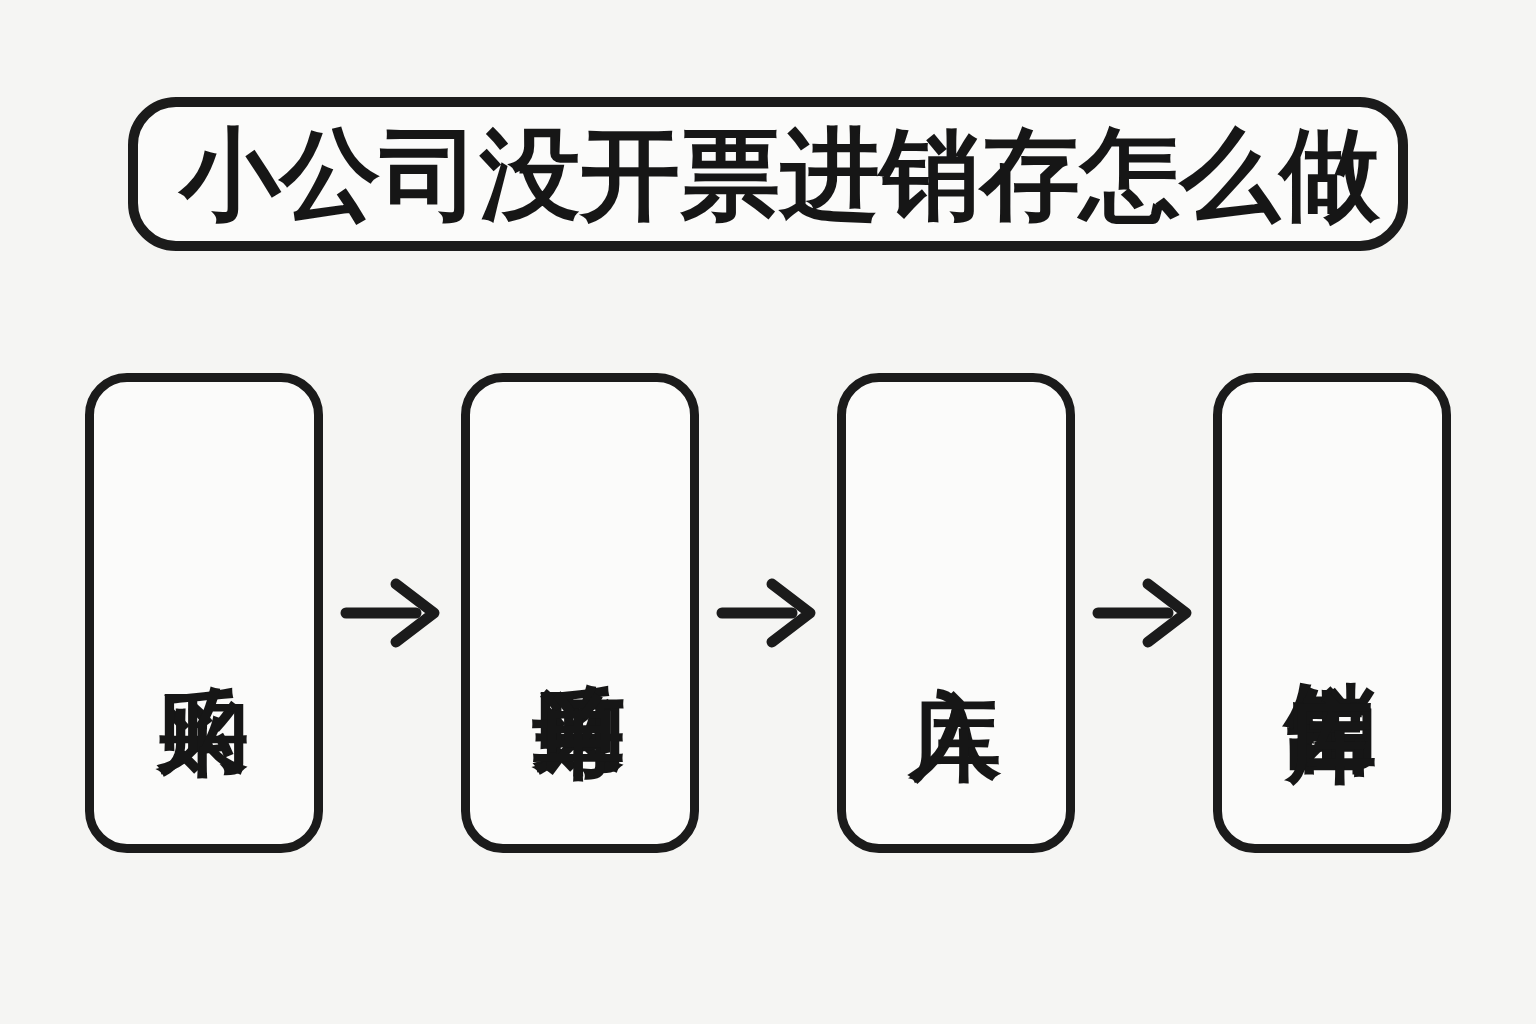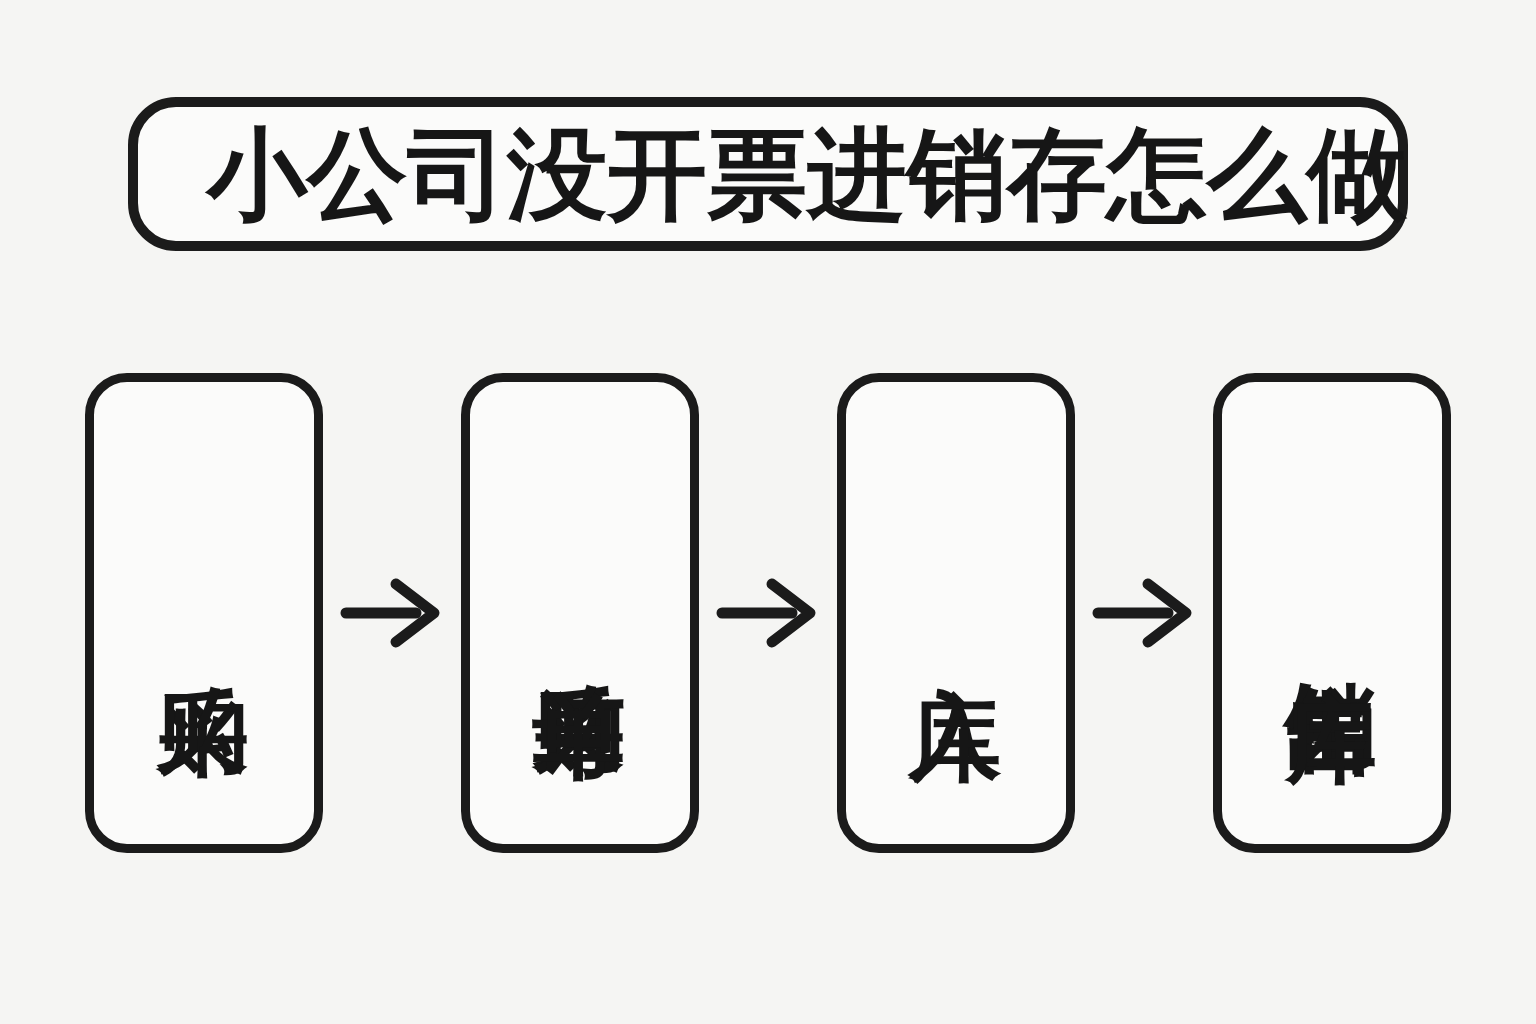--- a/index.html
+++ b/index.html
@@ -15,21 +15,21 @@
     font-family: "Liberation Sans", "DejaVu Sans", sans-serif;
     color: #161616;
   }
 
   
   .title-box {
     margin: 97px auto 8px auto;
     width: -moz-fit-content;
     width: fit-content;
     max-width: 1280px;
-    padding: 12px 69px;
+    padding: 12px 42px;
     border: 10px solid #1b1b1b;
     border-radius: 48px;
     background: #fbfbfa;
   }
 
   .title-text {
     font-size: 100px;
     line-height: 1.1;
     font-weight: 900;
     letter-spacing: 0px;

